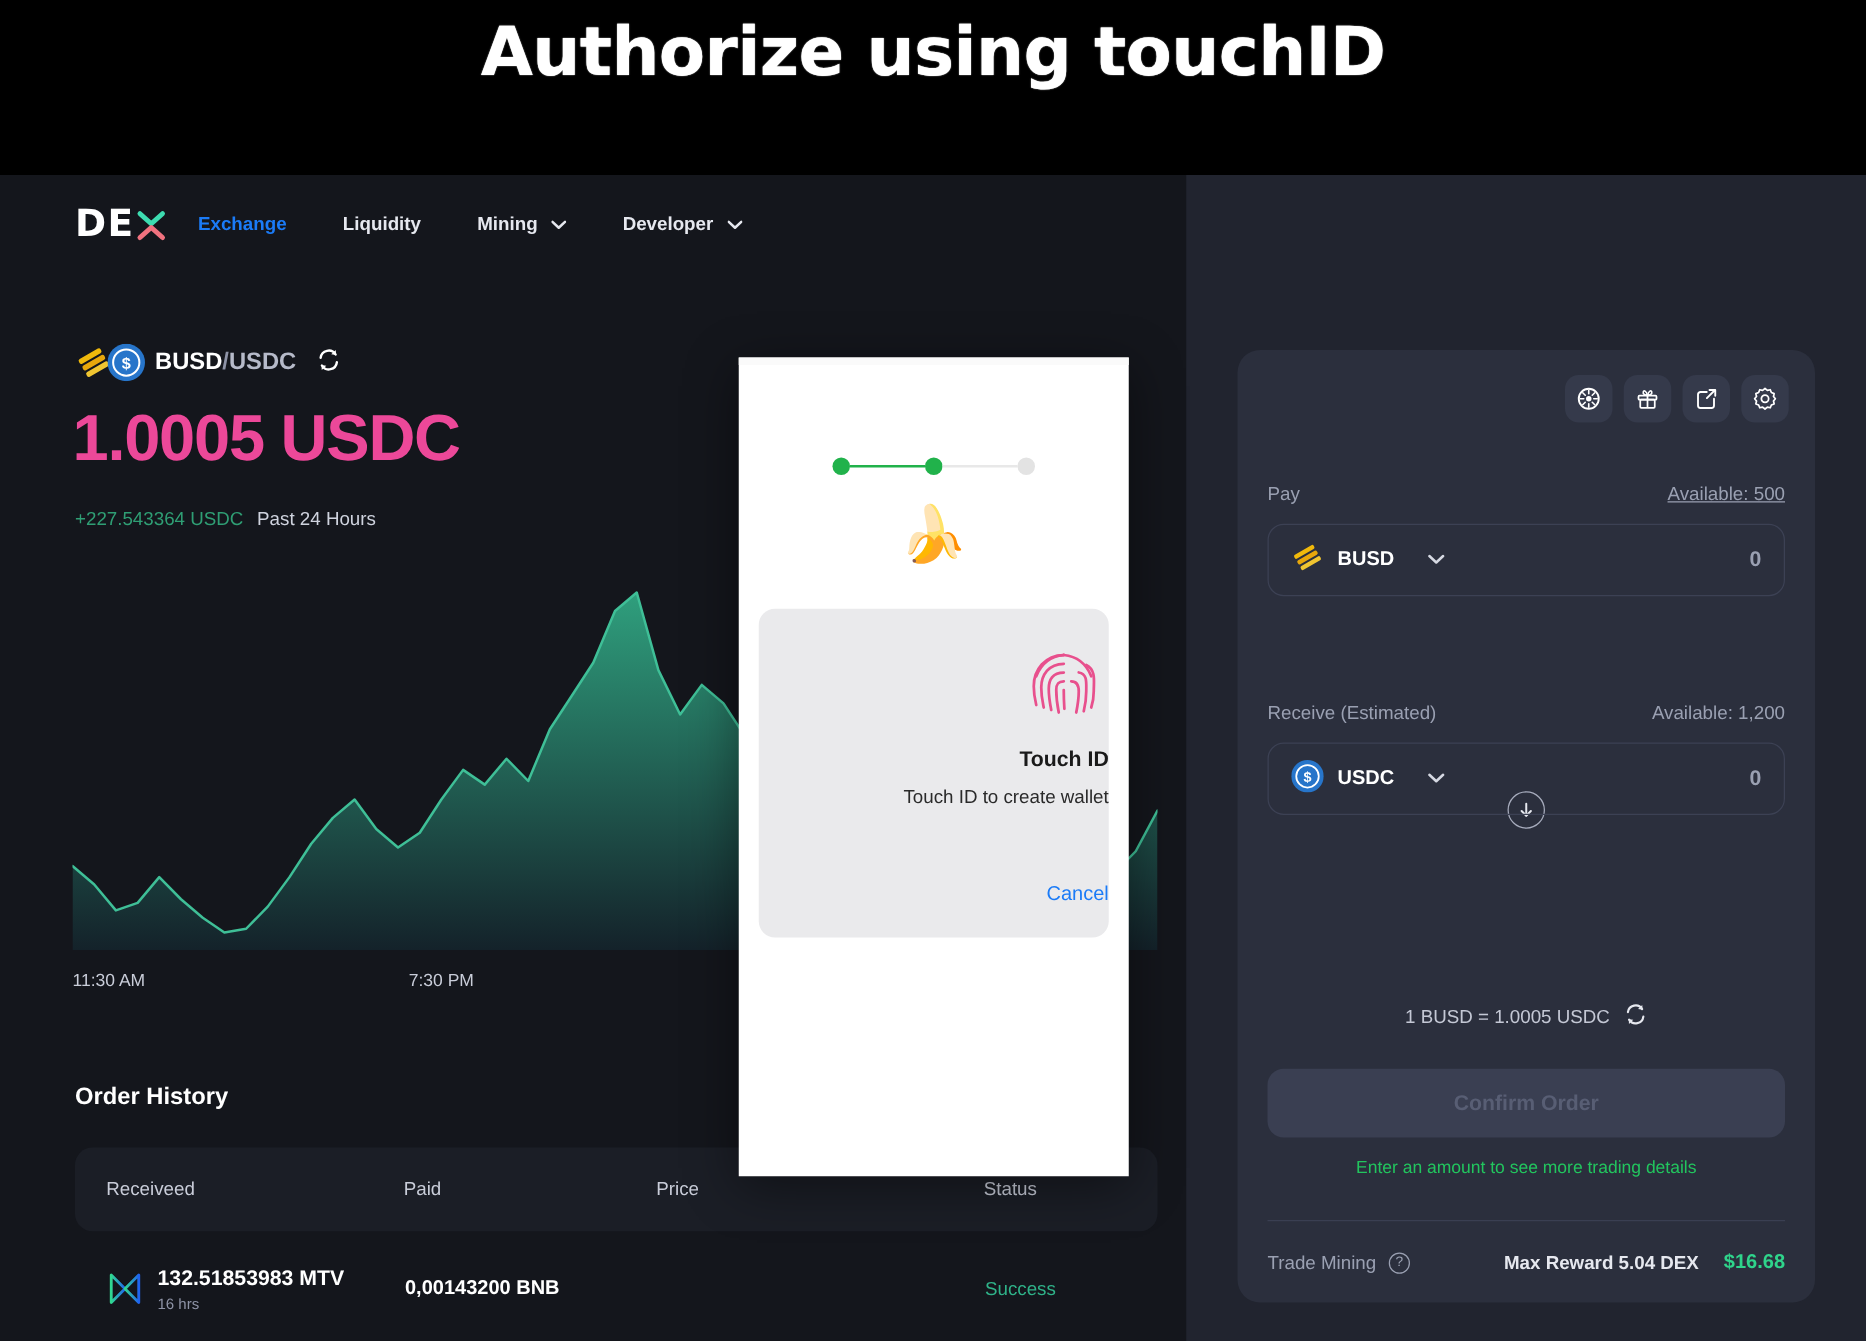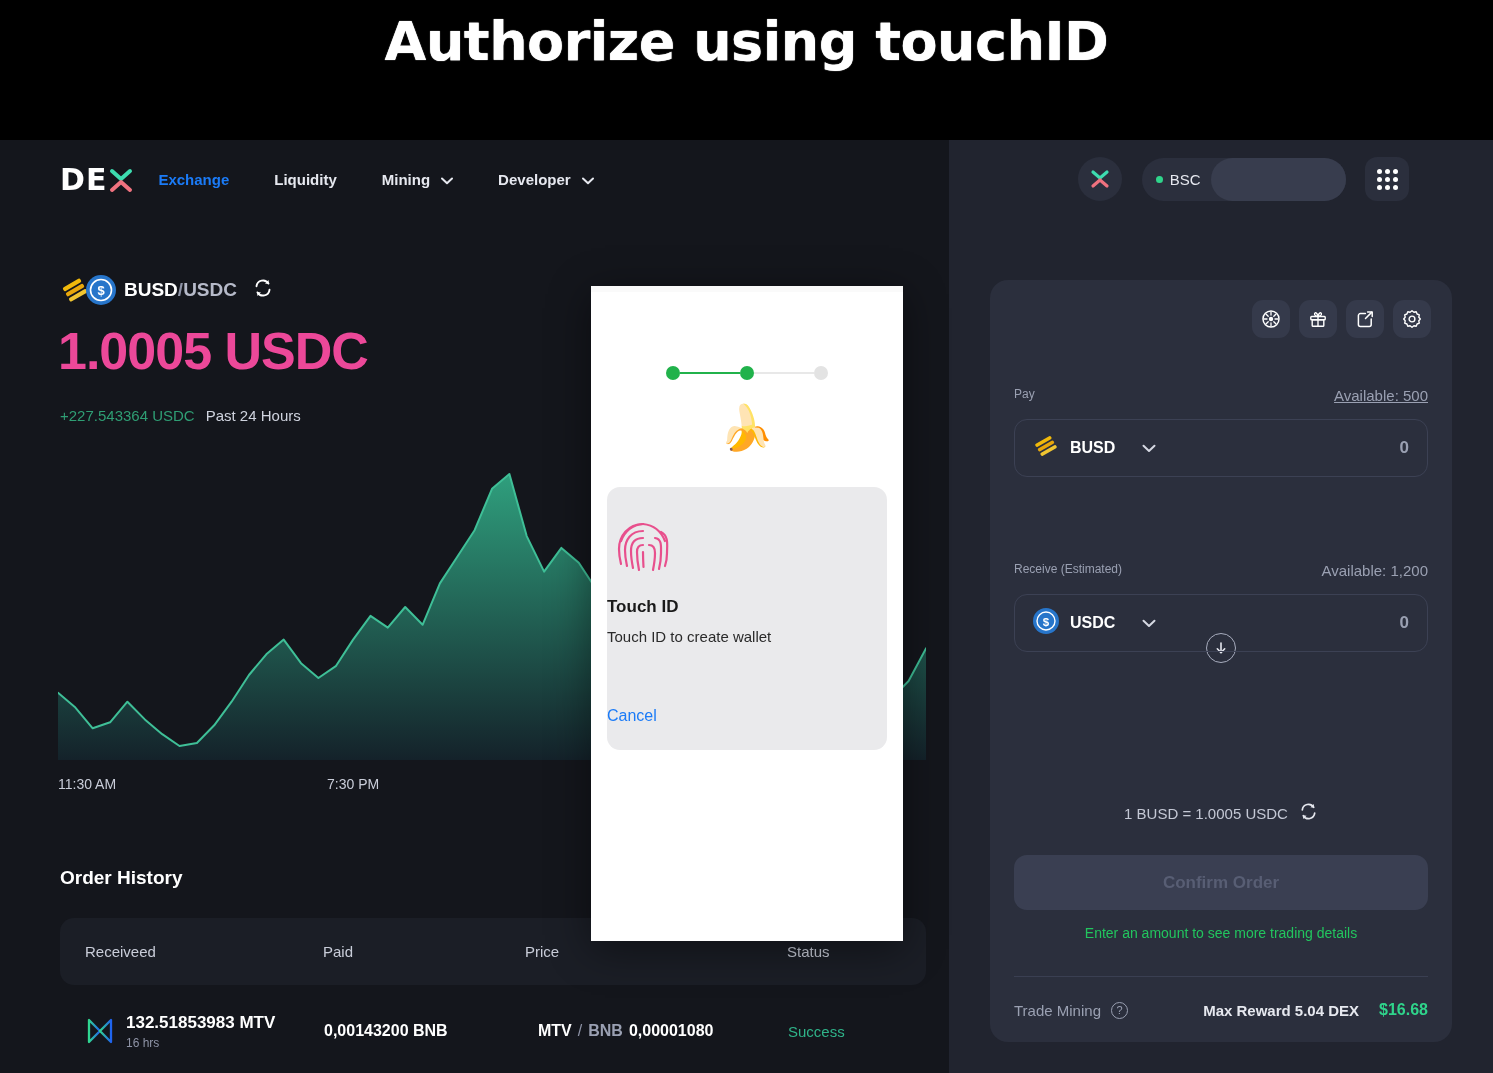--- a/index.html
+++ b/index.html
@@ -123,21 +123,21 @@
   
   .card {
     position: absolute; left: 41px; top: 140px; width: 462px; height: 762px;
     background: #2b2f3d; border-radius: 18px;
   }
   .card-tools { position: absolute; right: 21px; top: 20px; display: flex; gap: 9px; }
   .tool-btn {
     width: 38px; height: 38px; border-radius: 11px; background: #353a4b;
     display: flex; align-items: center; justify-content: center; cursor: pointer;
   }
-  .row-label { position: absolute; left: 24px; font-size: 12px; color: #9aa0b2; }
+  .row-label { position: absolute; left: 24px; font-size: 15px; color: #9aa0b2; }
   .row-avail { position: absolute; right: 24px; font-size: 15px; color: #9aa0b2; }
   .row-avail.underlined { text-decoration: underline; cursor: pointer; }
   .swap-field {
     position: absolute; left: 24px; width: 414px; height: 58px; border-radius: 13px;
     border: 1px solid #3c4154; display: flex; align-items: center; padding: 0 18px;
   }
   .sf-token { display: flex; align-items: center; }
   .sf-token-name { font-size: 16px; font-weight: 700; color: #fff; margin-left: 11px; }
   .sf-caret { margin-left: 27px; cursor: pointer; }
   .sf-value { margin-left: auto; font-size: 17px; font-weight: 700; color: #9aa0b2; }
@@ -171,21 +171,21 @@
   }
   .phone-status { position: absolute; left: 0; top: 0; width: 312px; height: 6px; background: #fafafa; }
   .steps { position: absolute; top: 80px; left: 0; width: 312px; display: flex; align-items: center; justify-content: center; }
   .step-dot { width: 14px; height: 14px; border-radius: 50%; background: #21b24b; }
   .step-dot.off { background: #e3e3e3; }
   .step-line { width: 60px; height: 2.5px; background: #21b24b; }
   .step-line.off { background: #e8e8e8; }
   .banana { position: absolute; top: 120px; left: 0; width: 312px; text-align: center; font-size: 44px; line-height: 1; }
   .tid-card {
     position: absolute; left: 16px; top: 201px; width: 280px; height: 263px;
-    background: #eaeaec; border-radius: 13px; text-align: left;
+    background: #eaeaec; border-radius: 13px; text-align: right;
   }
   .fp { margin-top: 24px; }
   .tid-title { margin-top: 10px; font-size: 17px; font-weight: 700; color: #1a1a1a; }
   .tid-sub { margin-top: 11px; font-size: 15px; color: #2a2a2a; }
   .tid-cancel { position: absolute; left: 0; bottom: 25px; width: 280px; font-size: 16px; color: #1b7bf7; cursor: pointer; }
 </style>
 </head>
 <body>
 
 <div class="screen">
@@ -309,58 +309,26 @@
             </defs>
             <path d="M3 4 L3 26 L14 15 Z" fill="none" stroke="url(#mtvg)" stroke-width="2.3" stroke-linejoin="round"></path>
             <path d="M25 4 L25 26 L14 15 Z" fill="none" stroke="url(#mtvg)" stroke-width="2.3" stroke-linejoin="round"></path>
           </svg>
         </span>
         <div class="cell recv">
           <span class="recv-amt">132.51853983 MTV</span>
           <span class="recv-time">16 hrs</span>
         </div>
         <div class="cell paid">0,00143200 BNB</div>
-        <div class="cell price-cell">
-          <span class="sym-a">MTV</span>
-          <span class="sym-sep">/</span>
-          <span class="sym-b">BNB</span>
-          <span>0,00001080</span>
-        </div>
         <div class="cell status">Success</div>
       </div>
     </div>
 
     <div class="right-pane">
 
-      <div class="rheader">
-        <div class="rlogo-btn">
-          <svg width="22" height="24" viewBox="0 0 22 24">
-            <path d="M4 5 L11 11 L18 5" stroke="#3ddcb0" stroke-width="3.2" fill="none" stroke-linecap="round" stroke-linejoin="round"></path>
-            <path d="M4 19 L11 13 L18 19" stroke="#f0727f" stroke-width="3.2" fill="none" stroke-linecap="round" stroke-linejoin="round"></path>
-          </svg>
-        </div>
-        <div class="bsc-pill">
-          <span class="green-dot"></span>
-          <span class="bsc-label">BSC</span>
-          <span class="bsc-blank"></span>
-        </div>
-        <div class="grid-btn">
-          <span class="grid-dots">
-            <i></i>
-              <i></i>
-              <i></i>
-              <i></i>
-              <i></i>
-              <i></i>
-              <i></i>
-              <i></i>
-              <i></i>
-          </span>
-        </div>
-      </div>
 
       <div class="card">
 
         <div class="card-tools">
           <div class="tool-btn">
             <svg width="20" height="20" viewBox="0 0 20 20">
               <circle cx="10" cy="10" r="8" fill="none" stroke="#fff" stroke-width="1.5"></circle>
               <circle cx="10" cy="10" r="2.2" fill="#fff"></circle>
               <path d="M10 3.2 L10 6 M10 14 L10 16.8 M3.2 10 L6 10 M14 10 L16.8 10 M5.2 5.2 L7.2 7.2 M12.8 12.8 L14.8 14.8 M14.8 5.2 L12.8 7.2 M7.2 12.8 L5.2 14.8" stroke="#fff" stroke-width="1.3" stroke-linecap="round"></path>
             </svg>

